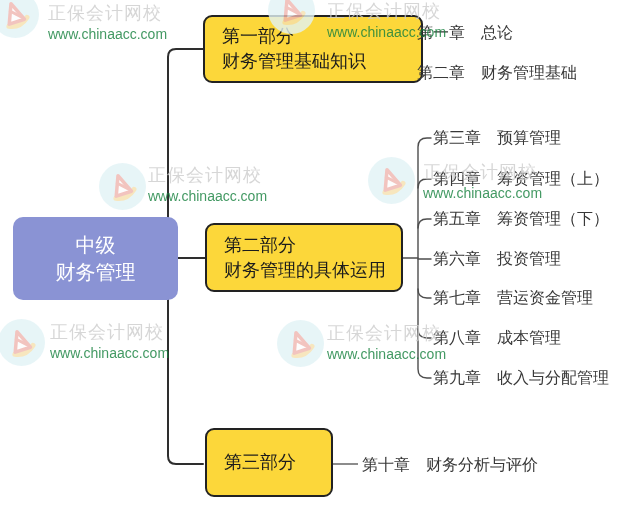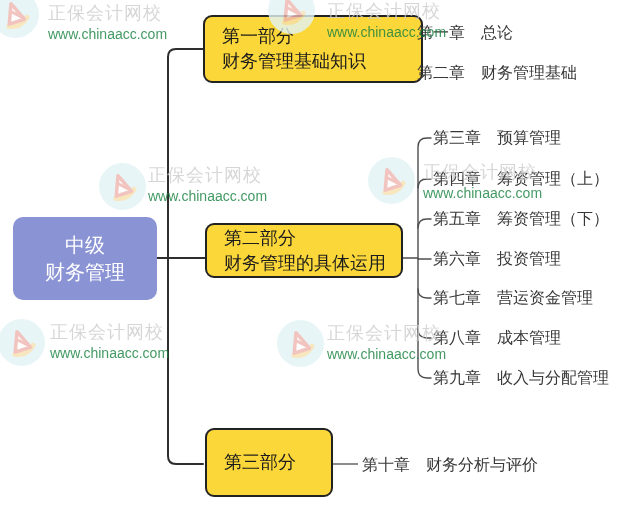--- a/index.html
+++ b/index.html
@@ -18,33 +18,33 @@
   .wm2{left:0;top:0;}   .wm2 .logo{left:268px;top:-13px;}.wm2 .wm-text{left:327px;top:0px;}
   .wm3{left:0;top:0;}   .wm3 .logo{left:99px;top:163px;} .wm3 .wm-text{left:148px;top:164px;}
   .wm4{left:0;top:0;}   .wm4 .logo{left:368px;top:157px;}.wm4 .wm-text{left:423px;top:161px;}
   .wm5{left:0;top:0;}   .wm5 .logo{left:-2px;top:319px;} .wm5 .wm-text{left:50px;top:321px;}
   .wm6{left:0;top:0;}   .wm6 .logo{left:277px;top:320px;}.wm6 .wm-text{left:327px;top:322px;}
   
   #wires{position:absolute;left:0;top:0;z-index:1;}
   
   .node{position:absolute;z-index:2;box-sizing:border-box;}
   .root{
-    left:13px;top:217px;width:144px;height:83px;border-radius:10px;
+    left:13px;top:217px;width:165px;height:83px;border-radius:10px;
     background:#8A93D4;color:#ffffff;font-size:20px;line-height:27px;
     display:flex;flex-direction:column;align-items:center;justify-content:center;
     text-align:center;
   }
   .part{
     background:#FCD73A;border:2px solid #222222;border-radius:9px;
     color:#1c1c1c;font-size:18px;line-height:25px;
     display:flex;flex-direction:column;justify-content:center;
     padding-left:17px;
   }
   .part1{left:203px;top:15px;width:220px;height:68px;}
-  .part2{left:205px;top:223px;width:198px;height:55px;}
+  .part2{left:205px;top:223px;width:198px;height:69px;}
   .part3{left:205px;top:428px;width:128px;height:69px;}
   
   .chapter{
     position:absolute;z-index:2;white-space:nowrap;
     font-size:16px;line-height:22px;color:#383838;
   }
   .ch1 {left:417px;top:22px;}
   .ch2 {left:417px;top:62px;}
   .ch3 {left:433px;top:127px;}
   .ch4 {left:433px;top:168px;}

